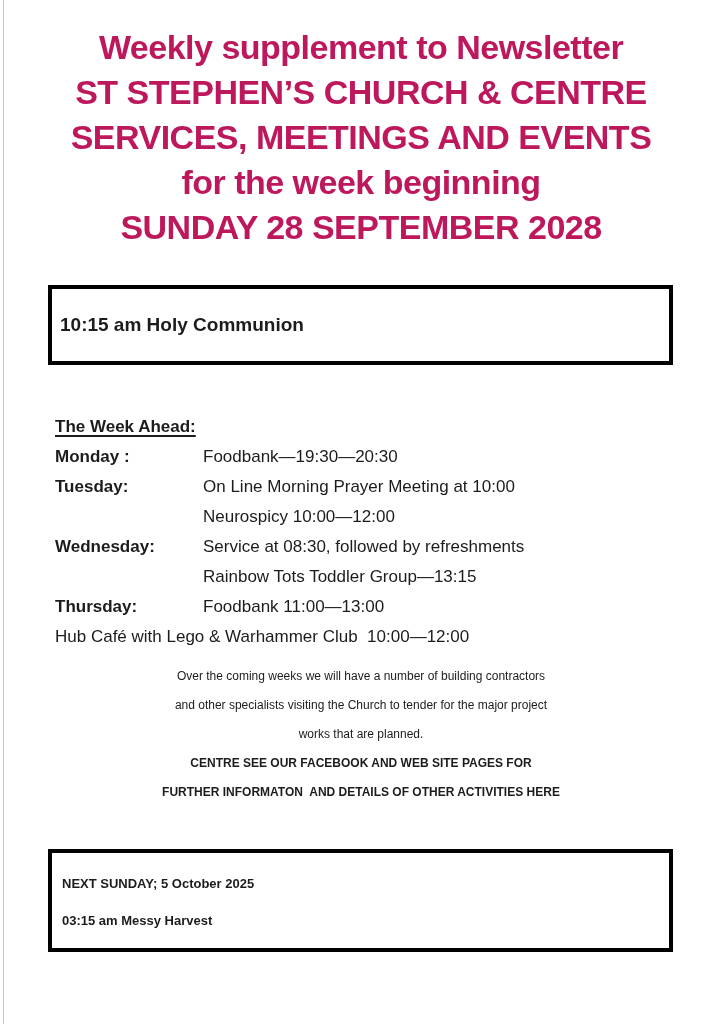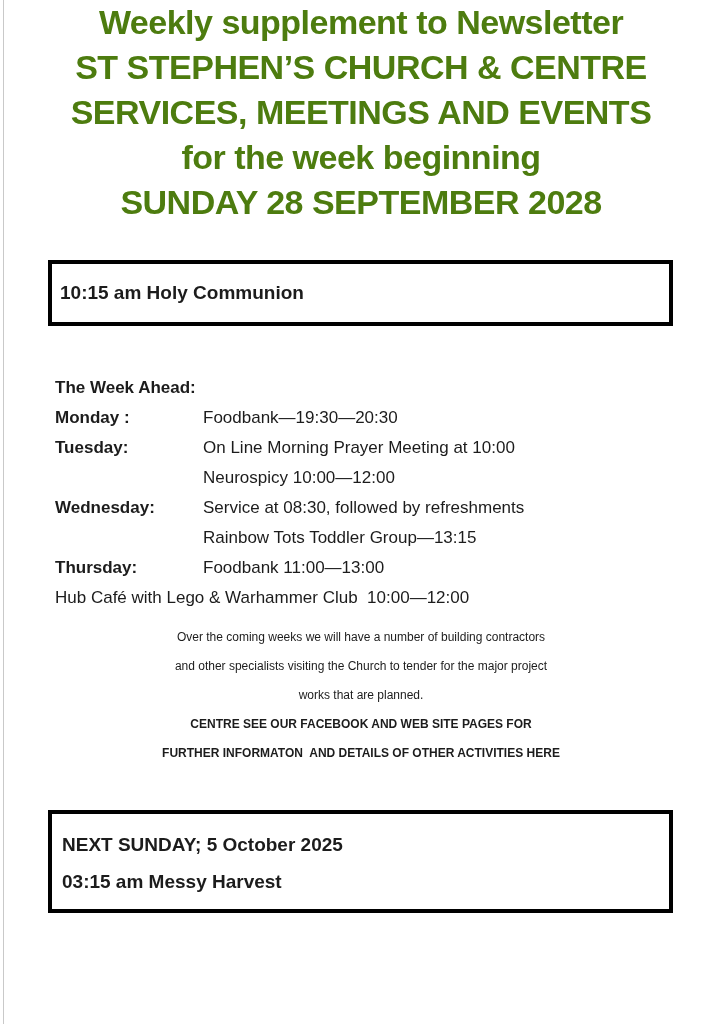--- a/index.html
+++ b/index.html
@@ -12,52 +12,54 @@
     position: relative;
     overflow: hidden;
   }
   .scan-edge {
     position: absolute;
     left: 3px; top: 0;
     width: 1px; height: 100%;
     background: #c9c9c9;
   }
   .title-block {
+    padding-top: 25px;
     text-align: center;
     font-weight: bold;
     font-size: 34px;
     line-height: 45px;
     letter-spacing: -0.5px;
-    color: #4d7c0f;
+    color: #be185d;
   }
   .outlined-box {
     margin-left: 48px;
     width: 625px;
     border: 4px solid #000000;
     box-sizing: border-box;
     background: #ffffff;
   }
   .service-box {
     margin-top: 35px;
-    height: 66px;
+    height: 80px;
     display: flex;
     align-items: center;
     padding-left: 8px;
     font-size: 19px;
     font-weight: bold;
   }
   .week-section {
     margin-top: 47px;
     margin-left: 55px;
     margin-right: 40px;
     font-size: 17px;
     line-height: 30px;
   }
   .week-heading {
     font-weight: bold;
+    text-decoration: underline;
     text-decoration-thickness: 2px;
     text-underline-offset: 3px;
   }
   .week-row { display: flex; }
   .week-row .day {
     flex: none;
     width: 148px;
     font-weight: bold;
   }
   .week-row .event {
@@ -71,21 +73,21 @@
   }
   .notice-line { white-space: pre-wrap; }
   .notice-emphasis {
     font-weight: bold;
     white-space: pre-wrap;
   }
   .next-sunday-box {
     margin-top: 42px;
     height: 103px;
     padding: 12px 10px 0 10px;
-    font-size: 19px;
+    font-size: 13px;
     font-weight: bold;
     line-height: 37px;
   }
 </style>
 </head>
 <body>
 
 <div class="scan-edge"></div>
 
 <div class="title-block">

